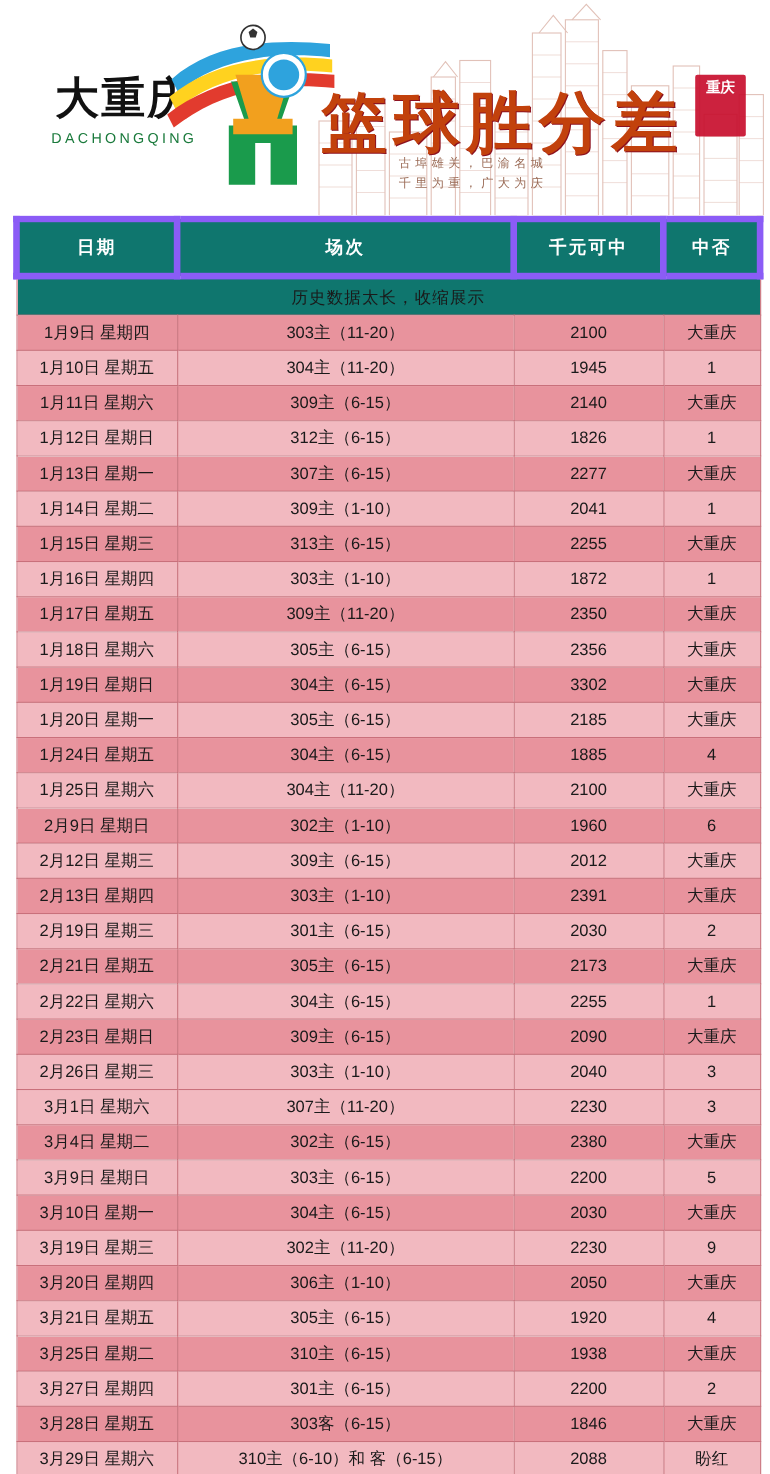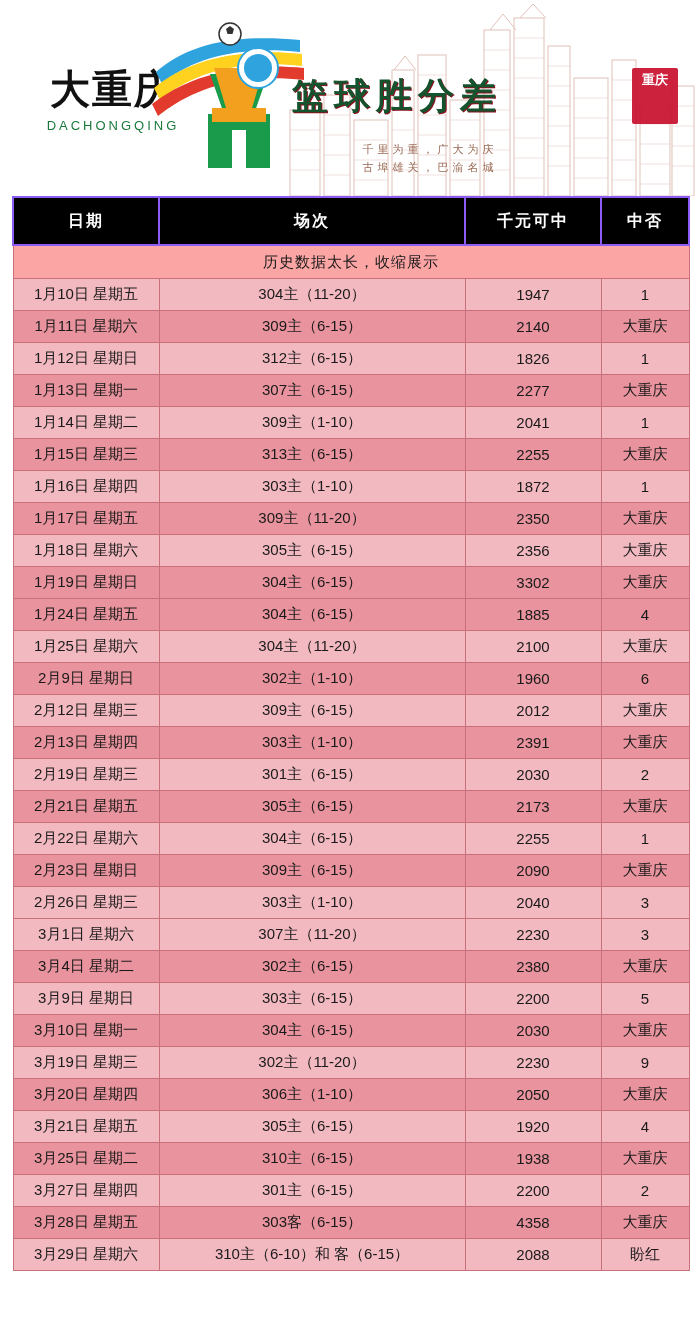--- a/index.html
+++ b/index.html
@@ -64,23 +64,23 @@
     left: 150px;
     top: 18px;
     width: 170px;
     height: 160px;
   }
   .title-main {
     position: absolute;
     left: 292px;
     top: 72px;
     font-family: "Liberation Serif", "DejaVu Serif", serif;
-    font-size: 36px;
+    font-size: 60px;
     font-weight: bold;
-    color: #14532d;
+    color: #c2410c;
     letter-spacing: 6px;
     white-space: nowrap;
     text-shadow: 1px 1px 0 #8d1220;
     text-align: right;
   }
   .subtitle {
     position: absolute;
     left: 320px;
     top: 140px;
     font-size: 11px;
@@ -115,39 +115,39 @@
     padding: 0 12px;
     box-sizing: border-box;
   }
   table.data {
     width: 676px;
     border-collapse: collapse;
     table-layout: fixed;
     font-size: 15px;
   }
   table.data th {
-    background: #000000;
+    background: #0f766e;
     color: #ffffff;
     font-weight: bold;
     font-size: 16px;
     height: 44px;
-    border: 2px solid #8b5cf6;
+    border: 6px solid #8b5cf6;
     letter-spacing: 2px;
   }
   table.data td {
     border: 1px solid #c9707b;
     height: 29px;
     text-align: center;
     font-size: 15px;
     color: #1a1a1a;
     white-space: nowrap;
     overflow: hidden;
   }
   tr.notice td {
-    background: #fca5a5;
+    background: #0f766e;
     font-size: 15px;
     height: 30px;
     letter-spacing: 1px;
   }
   tr.odd td { background: #e8939d; }
   tr.even td { background: #f2b9c0; }
 
   col.c-date { width: 146px; }
   col.c-match { width: 306px; }
   col.c-amount { width: 136px; }
@@ -210,22 +210,22 @@
       <circle cx="108" cy="50" r="20" fill="#ffffff" stroke="#2ea3dd" stroke-width="2"></circle>
       <circle cx="108" cy="50" r="14" fill="#2ea3dd"></circle>
       <circle cx="242" cy="10" r="1" fill="none"></circle>
       <circle cx="80" cy="16" r="11" fill="#ffffff" stroke="#333" stroke-width="1.5"></circle>
       <path d="M80 8 l4 3 -1.5 5 h-5 L76 11 Z" fill="#333"></path>
     </svg>
 
     <div class="title-main">篮球胜分差</div>
 
     <div class="subtitle">
+      <div>古埠雄关，巴渝名城</div>
       <div>千里为重，广大为庆</div>
-      <div>古埠雄关，巴渝名城</div>
     </div>
 
     <div class="seal">重庆</div>
   </div>
 
   <div class="table-wrap">
     <table class="data">
       <colgroup>
         <col class="c-date">
         <col class="c-match">
@@ -237,24 +237,30 @@
           <th>日期</th>
           <th>场次</th>
           <th>千元可中</th>
           <th>中否</th>
         </tr>
       </thead>
       <tbody id="table-body">
         <tr class="notice">
           <td colspan="4">历史数据太长，收缩展示</td>
         </tr>
+      <tr class="odd">
+            <td>1月9日 星期四</td>
+            <td>303主（11-20）</td>
+            <td>2100</td>
+            <td>大重庆</td>
+          </tr>
           <tr class="even">
             <td>1月10日 星期五</td>
             <td>304主（11-20）</td>
-            <td>1947</td>
+            <td>1945</td>
             <td>1</td>
           </tr>
           <tr class="odd">
             <td>1月11日 星期六</td>
             <td>309主（6-15）</td>
             <td>2140</td>
             <td>大重庆</td>
           </tr>
           <tr class="even">
             <td>1月12日 星期日</td>
@@ -297,20 +303,26 @@
             <td>305主（6-15）</td>
             <td>2356</td>
             <td>大重庆</td>
           </tr>
           <tr class="odd">
             <td>1月19日 星期日</td>
             <td>304主（6-15）</td>
             <td>3302</td>
             <td>大重庆</td>
           </tr>
+          <tr class="even">
+            <td>1月20日 星期一</td>
+            <td>305主（6-15）</td>
+            <td>2185</td>
+            <td>大重庆</td>
+          </tr>
           <tr class="odd">
             <td>1月24日 星期五</td>
             <td>304主（6-15）</td>
             <td>1885</td>
             <td>4</td>
           </tr>
           <tr class="even">
             <td>1月25日 星期六</td>
             <td>304主（11-20）</td>
             <td>2100</td>
@@ -414,21 +426,21 @@
           </tr>
           <tr class="even">
             <td>3月27日 星期四</td>
             <td>301主（6-15）</td>
             <td>2200</td>
             <td>2</td>
           </tr>
           <tr class="odd">
             <td>3月28日 星期五</td>
             <td>303客（6-15）</td>
-            <td>4358</td>
+            <td>1846</td>
             <td>大重庆</td>
           </tr>
           <tr class="even">
             <td>3月29日 星期六</td>
             <td>310主（6-10）和 客（6-15）</td>
             <td>2088</td>
             <td>盼红</td>
           </tr>
         </tbody>
     </table>

